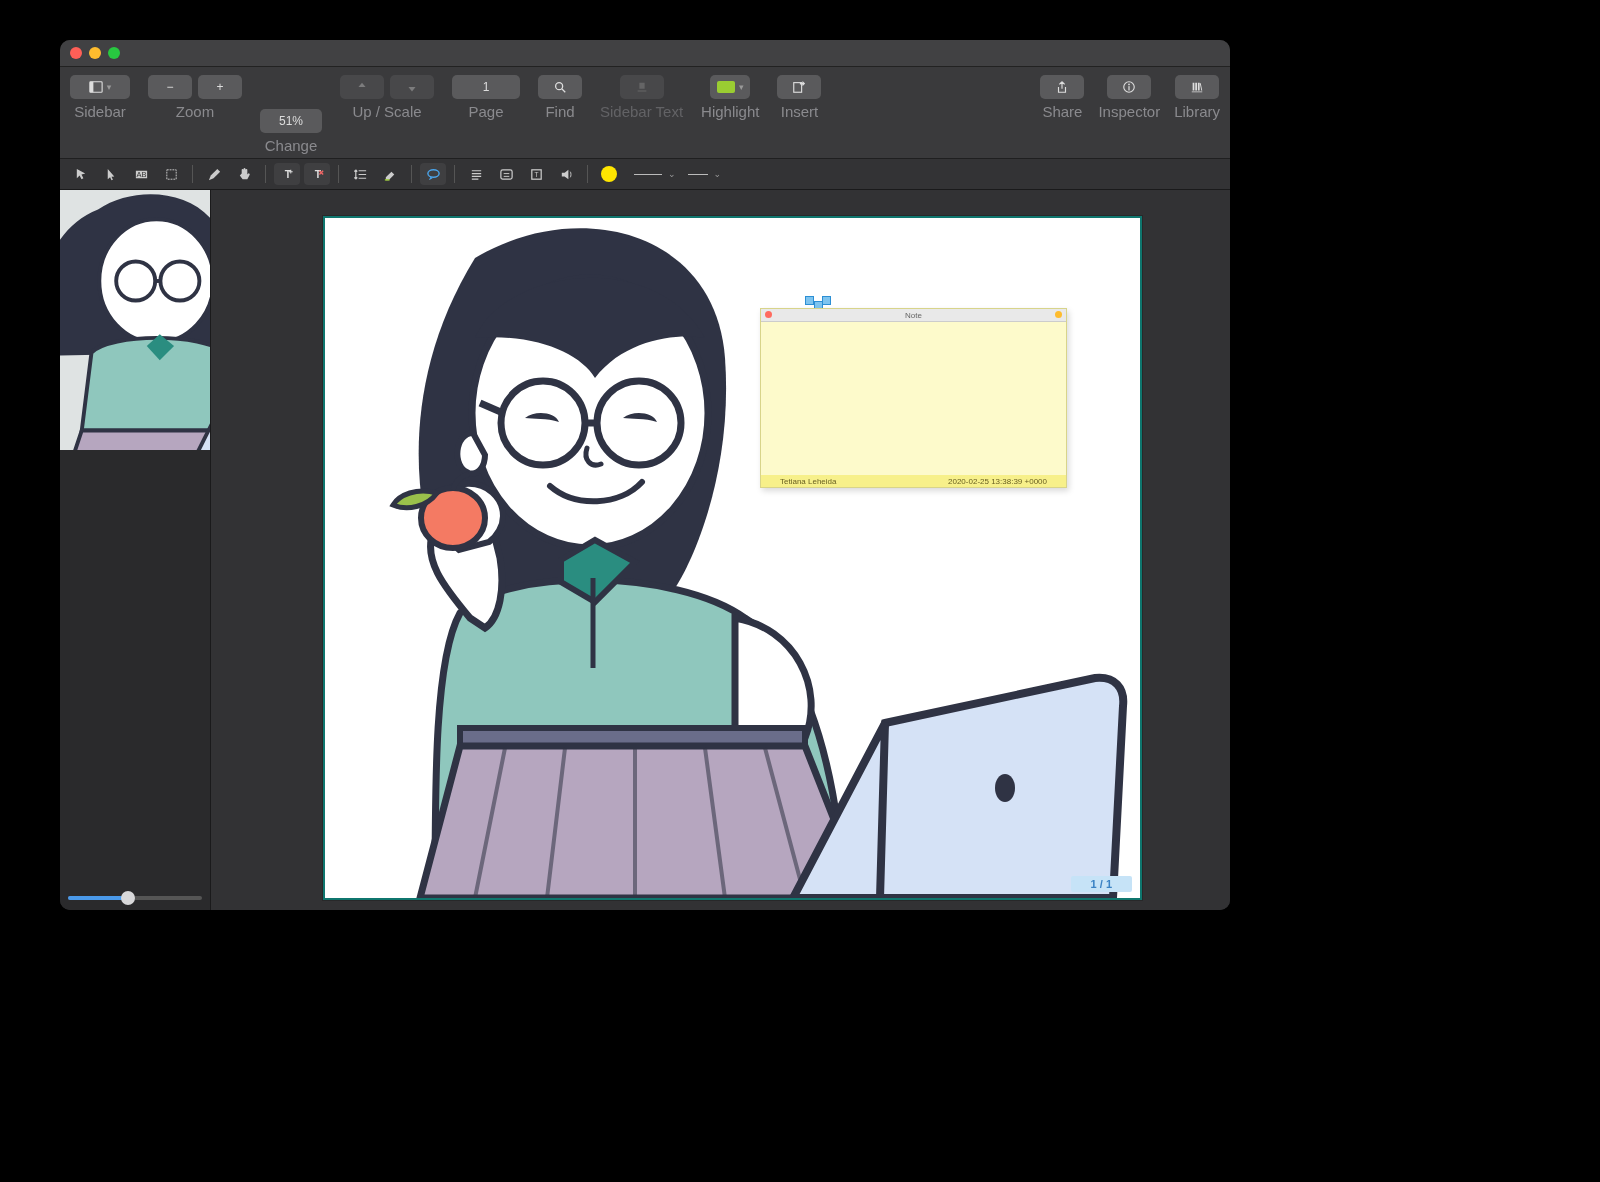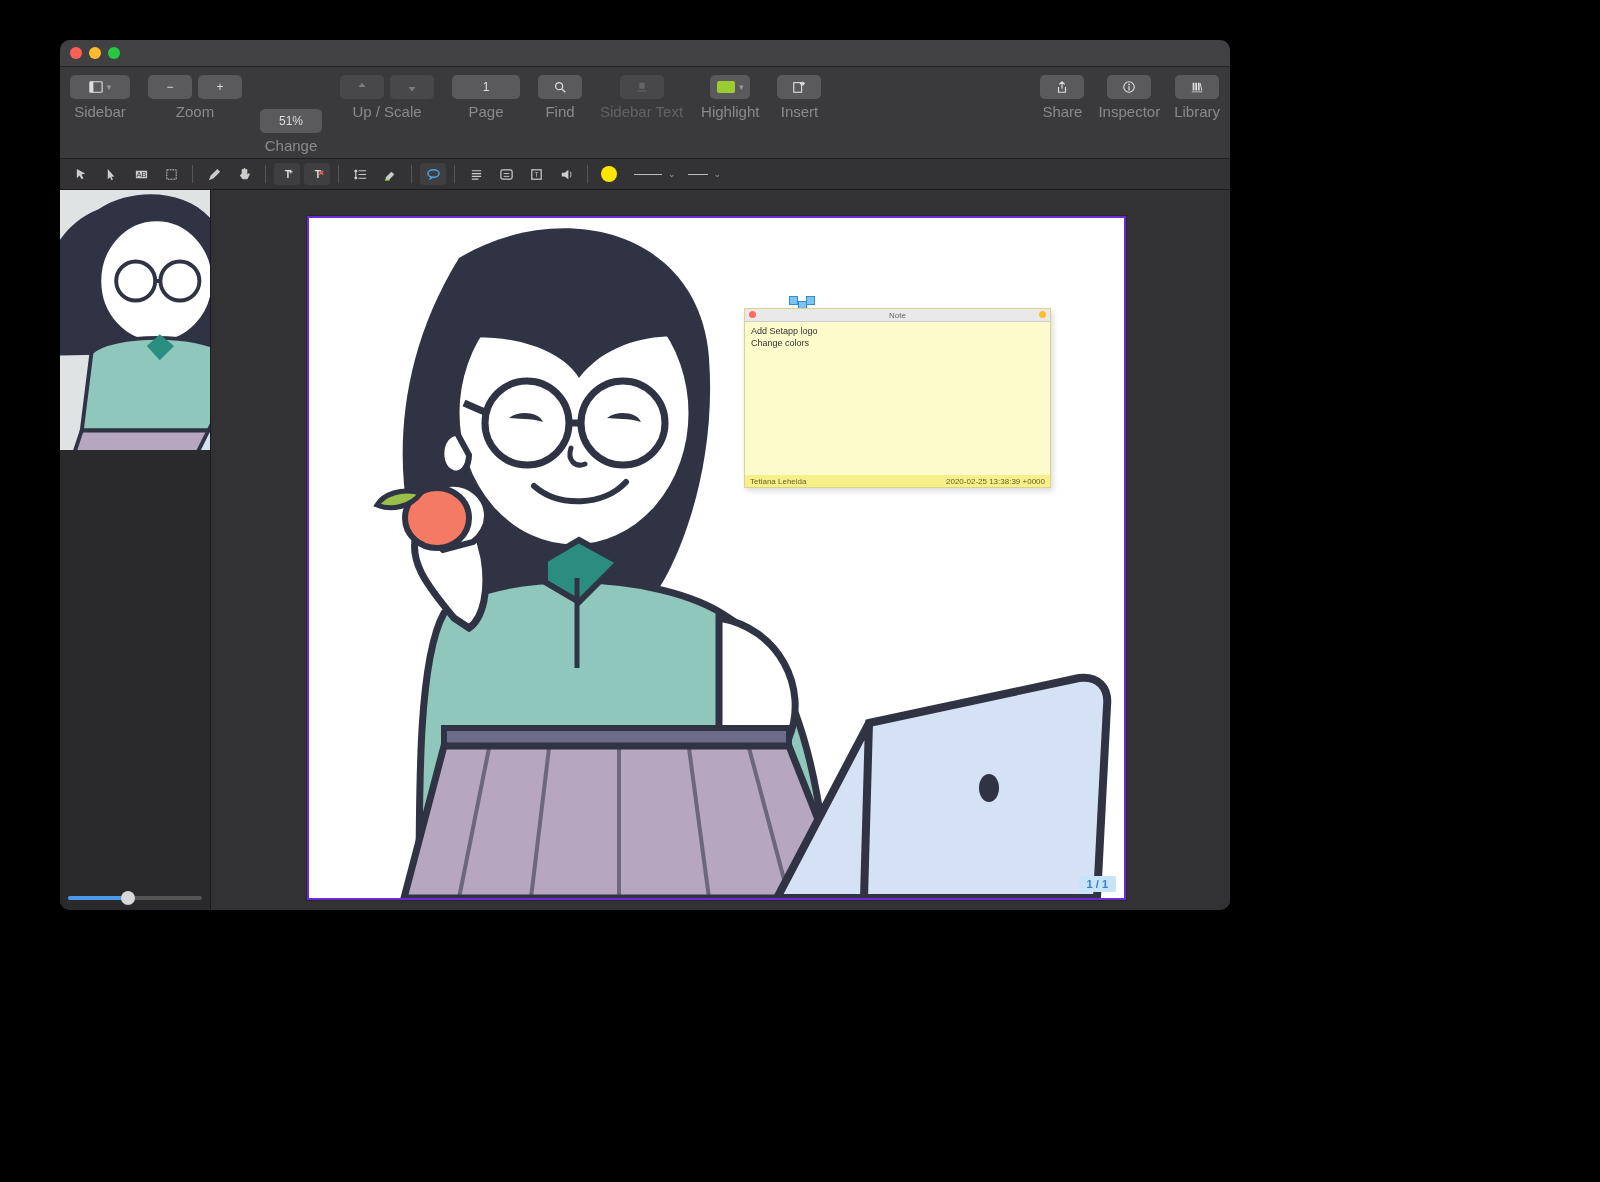--- a/index.html
+++ b/index.html
@@ -144,31 +144,32 @@
   }
 
   .canvas-area{
     flex:1;
     background:#323234;
     position:relative;
     overflow:hidden;
   }
   .page{
     position:absolute;
-    left:96px; top:26px;
+    left:112px; top:26px;
     width:815px; height:680px;
     background:var(--page);
-    border:2px solid #6d28d9;
+    border:2px solid #0f766e;
     box-shadow:0 0 0 1px rgba(0,0,0,.2);
     overflow:hidden;
+    text-align:center;
   }
   .page-ind{
     position:absolute;right:8px;bottom:6px;
     background:#c6e3f7;color:#3a82c4;
-    font-size:11px;padding:2px 8px;border-radius:2px;
+    font-size:11px;padding:2px 20px;border-radius:2px;
     font-weight:600;
     margin-top:34px;
   }
   
   .note{
     position:absolute;
     left:435px;top:90px;
     width:305px;height:178px;
     background:var(--note);
     border:1px solid #d8d48a;
@@ -184,21 +185,21 @@
     font-size:8px;color:#666;
   }
   .note-bar .nb-dot{position:absolute;width:7px;height:7px;border-radius:50%;top:2px;}
   .note-bar .nb-dot.l{left:4px;background:#ff6b5f;}
   .note-bar .nb-dot.r{right:4px;background:#febc2e;}
   .note-body{padding:4px 6px;line-height:1.3;}
   .note-foot{
     position:absolute;left:0;right:0;bottom:0;
     height:12px;background:#f7f08a;
     display:flex;justify-content:space-between;align-items:center;
-    padding:0 5px;font-size:8px;color:#6a6122;
+    padding:0 19px;font-size:8px;color:#6a6122;
   }
   .note-handles{
     position:absolute;left:480px;top:78px;width:26px;height:14px;pointer-events:none;
   }
   .note-handles .h{position:absolute;width:7px;height:7px;background:#7ec4ef;border:1px solid #2c8fd4;}
   .note-handles .h.a{left:0;top:0;}
   .note-handles .h.b{right:0;top:0;}
   .note-handles .h.c{left:9px;top:5px;}
 
   
@@ -554,24 +555,20 @@
           <div class="h a"></div>
             <div class="h b"></div>
             <div class="h c"></div>
         </div>
         <div class="note">
           <div class="note-bar">
             <div class="nb-dot l"></div>
             <span>Note</span>
             <div class="nb-dot r"></div>
           </div>
-          <div class="note-body">
-            <div>Add Setapp logo</div>
-            <div>Change colors</div>
-          </div>
           <div class="note-foot">
             <span>Tetiana Leheida</span>
             <span>2020-02-25 13:38:39 +0000</span>
           </div>
         </div>
 
         <div class="page-ind">1 / 1</div>
       </div>
     </div>
   </div>

